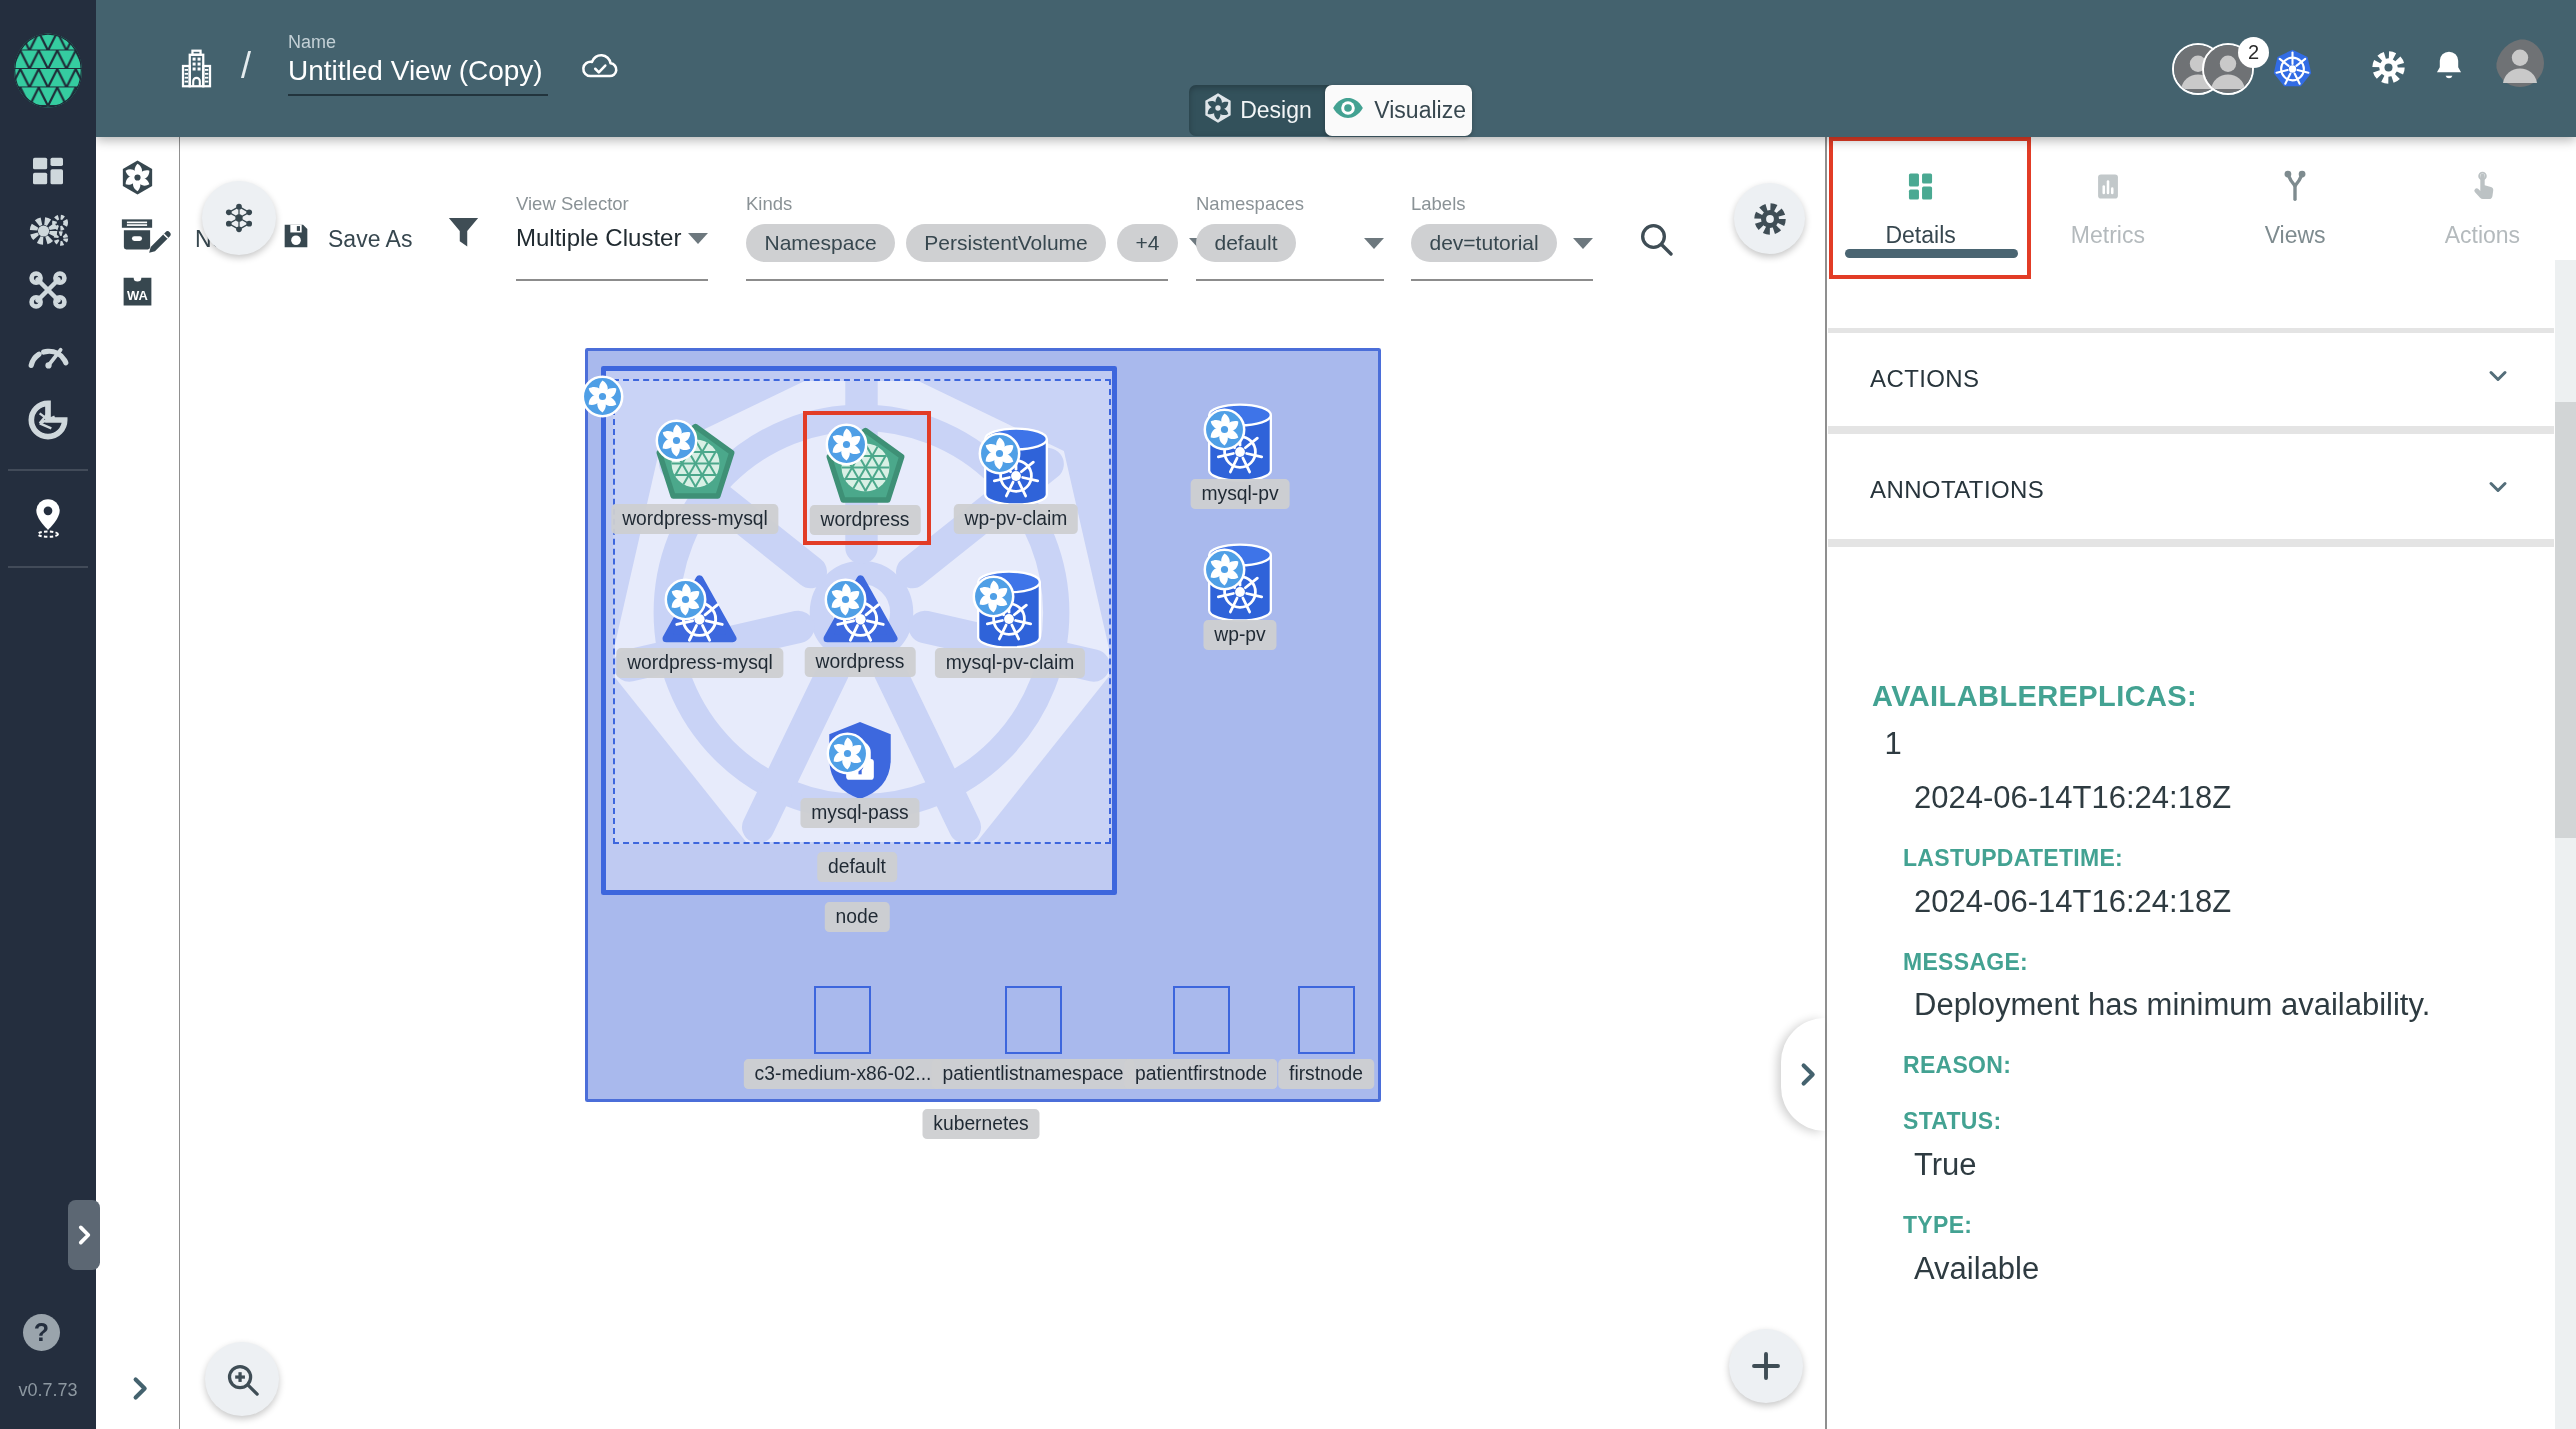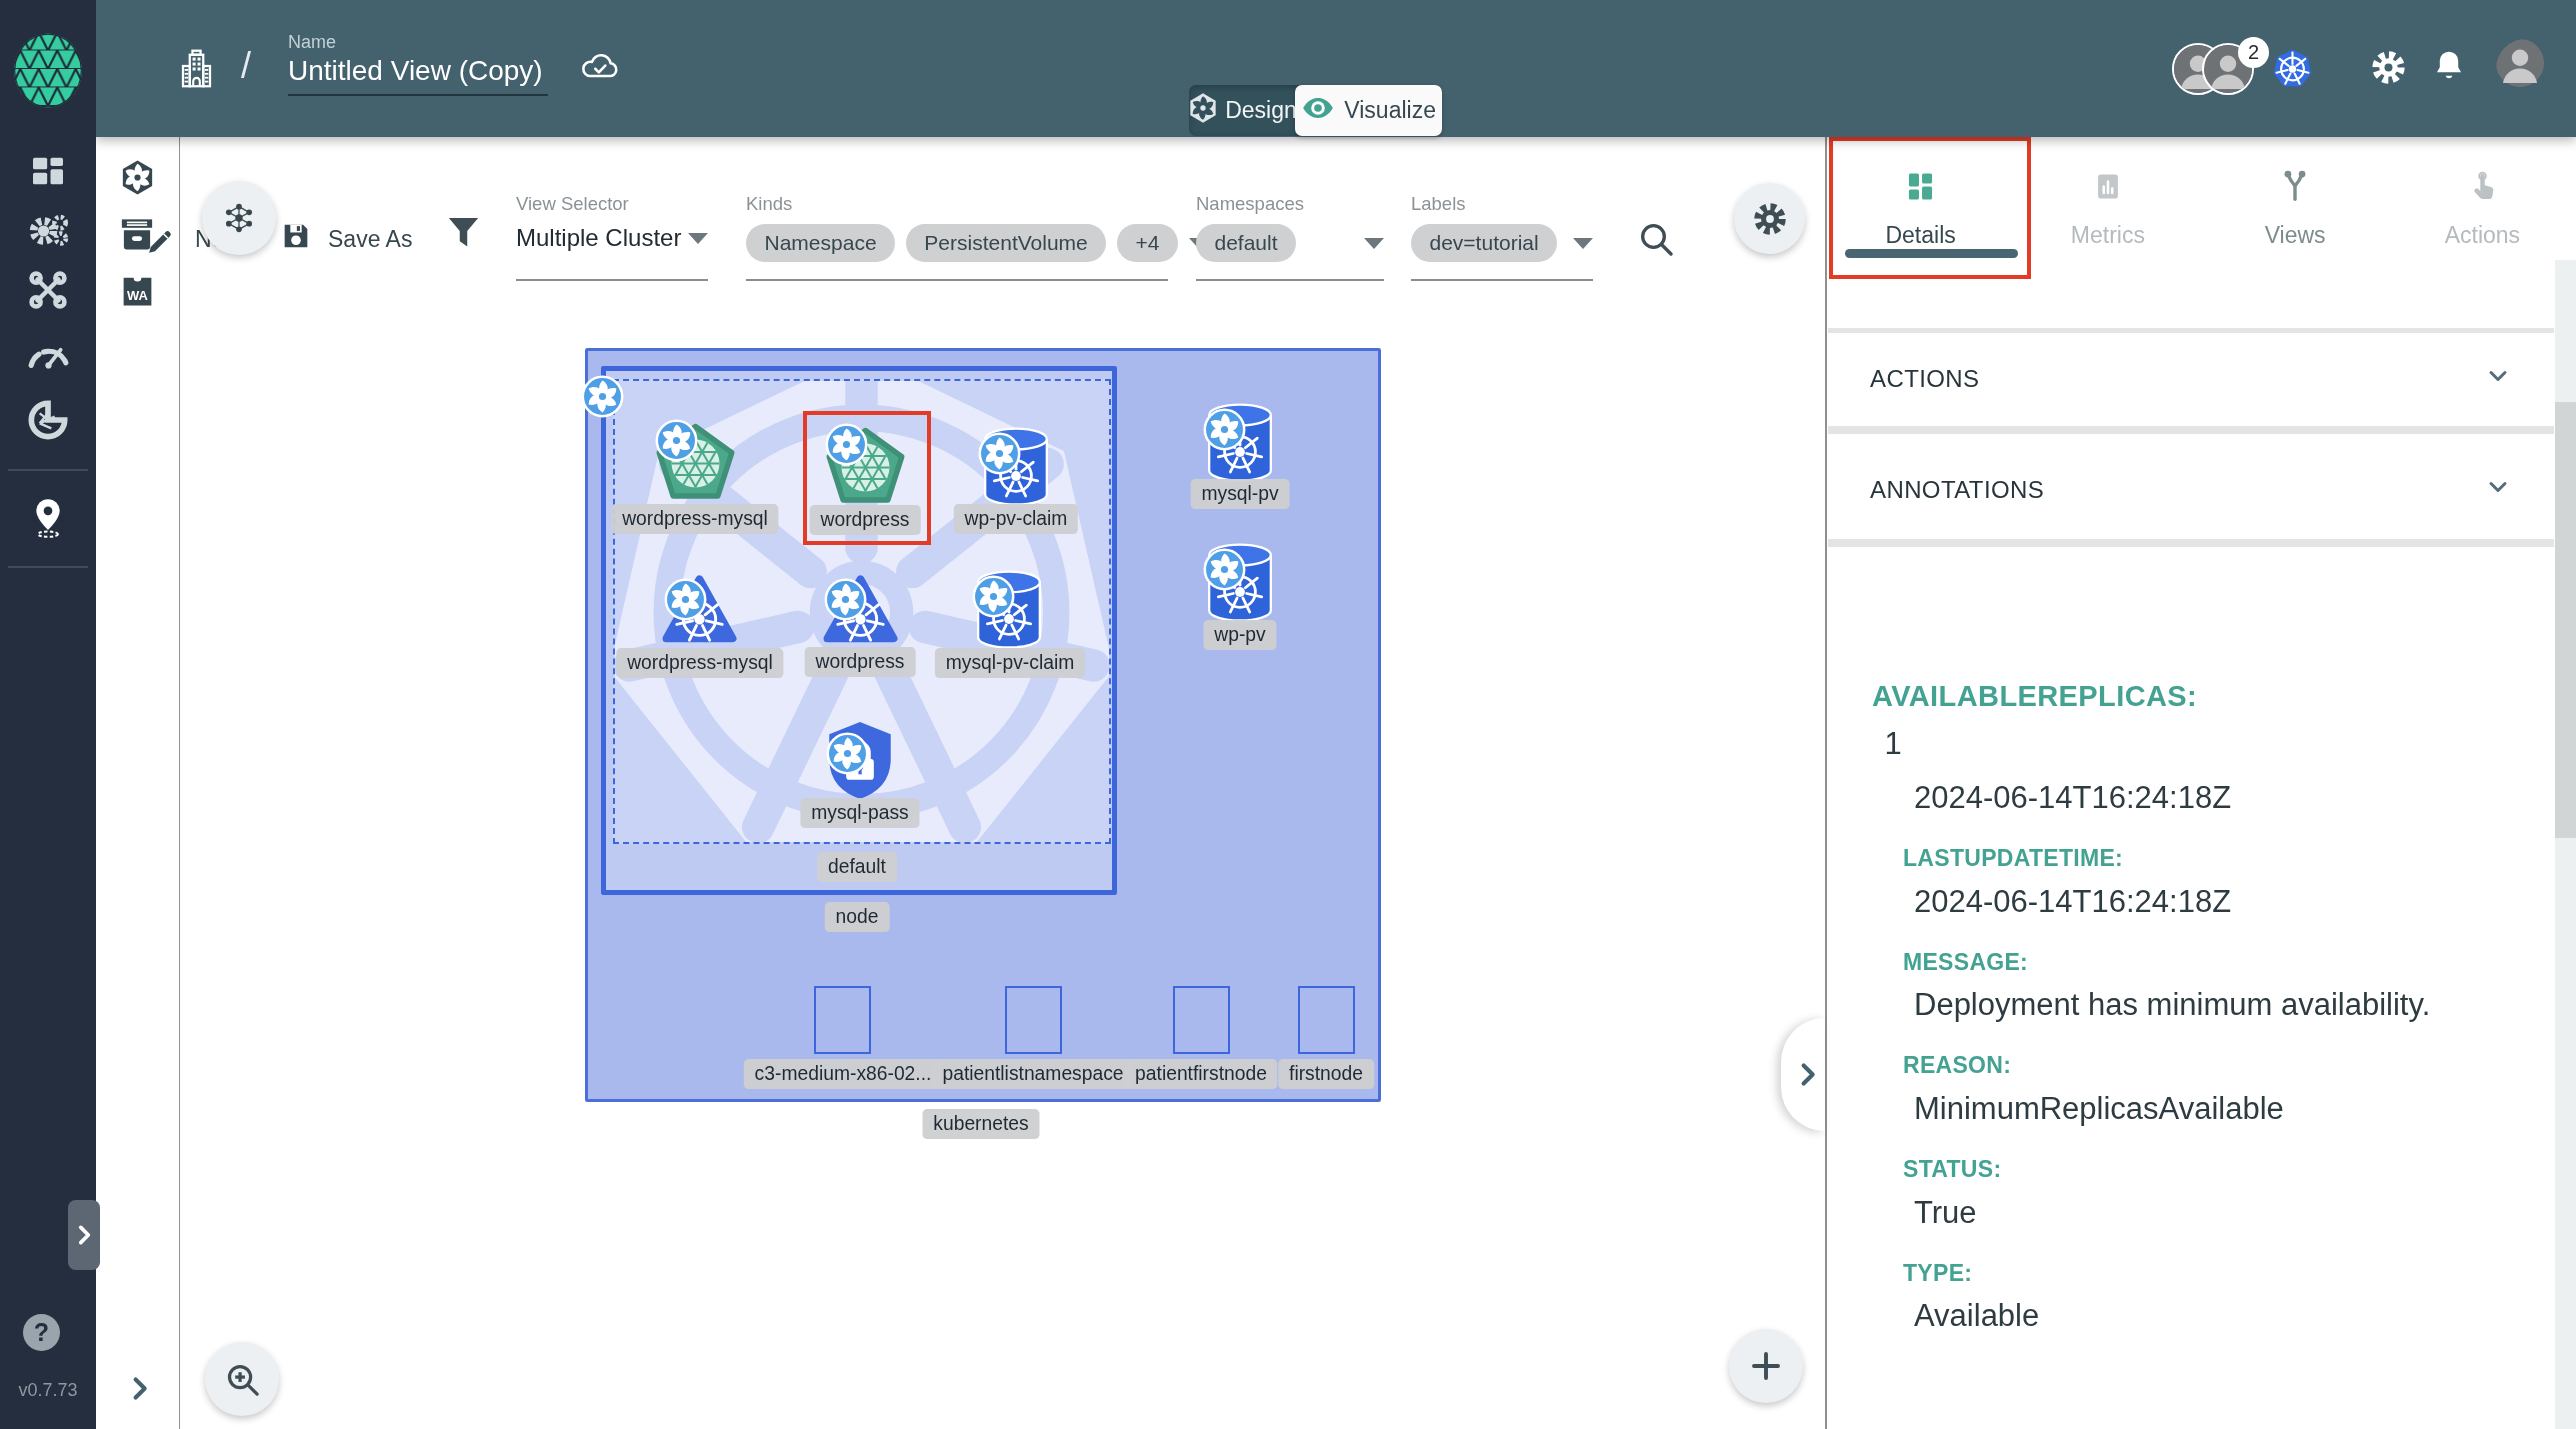--- a/index.html
+++ b/index.html
@@ -20,21 +20,21 @@
   
   #topbar{position:absolute;left:96px;top:0;width:2480px;height:137px;background:#44626E;
           box-shadow:0 3.9px 10.8px rgba(0,0,0,.30);z-index:20}
   .hitem{position:absolute;z-index:21}
   #name-label{font-size:18px;color:#C3D0D6}
   #name-input{width:260px;background:transparent;border:none;outline:none;border-bottom:2.3px solid #22343D;
               color:#fff;font-size:28px;padding:1.5px 0 7.7px 0;font-family:"Liberation Sans",sans-serif}
   #slash{font-size:36px;font-weight:300;color:#E5ECEF}
   #mode-toggle{position:absolute;left:1189px;top:85px;height:51px;display:flex;z-index:22;
                border-radius:7px;background:#33515B;box-shadow:inset 0 2.3px 6.2px rgba(0,0,0,.25)}
-  #mode-design{width:106px;display:flex;align-items:center;justify-content:center;gap:6px;
+  #mode-design{width:136px;display:flex;align-items:center;justify-content:center;gap:6px;
                color:#F2F5F6;font-size:23px;border-radius:7px 0 0 7px}
   #mode-visualize{width:147px;display:flex;align-items:center;justify-content:center;gap:9.3px;
                background:#FAFAFA;color:#37474F;font-size:23px;border-radius:7px;box-shadow:0 1.5px 4.6px rgba(0,0,0,.25)}
   .avatarpair{display:flex}
   .avatarpair .av{width:48px;height:48px;border-radius:50%;border:2.3px solid #fff;overflow:hidden}
   .avatarpair .av+.av{margin-left:-21.6px}
   #ctx-badge{position:absolute;left:2238px;top:37px;width:31px;height:31px;border-radius:50%;background:#fff;
              color:#2B2B2B;font-size:20px;z-index:23}
 
   
@@ -745,21 +745,20 @@
   <div id="status-content">
     <div class="k-big">AVAILABLEREPLICAS:</div>
     <div class="v-big">1</div>
     <div id="cond-fields">
         <div class="f-val">2024-06-14T16:24:18Z</div>
         <div class="f-key">LASTUPDATETIME:</div>
         <div class="f-val">2024-06-14T16:24:18Z</div>
         <div class="f-key">MESSAGE:</div>
         <div class="f-val">Deployment has minimum availability.</div>
         <div class="f-key">REASON:</div>
-        <div class="f-val">MinimumReplicasAvailable</div>
         <div class="f-key">STATUS:</div>
         <div class="f-val">True</div>
         <div class="f-key">TYPE:</div>
         <div class="f-val">Available</div>
       </div>
   </div>
 
   <div id="sb-track"></div>
   <div id="sb-thumb"></div>
 </div>

